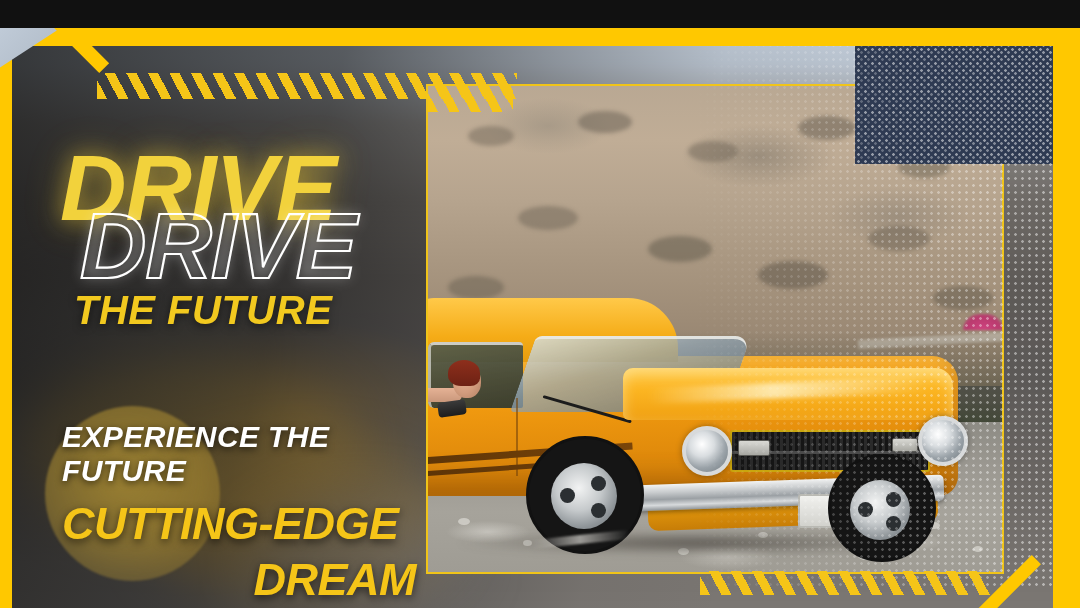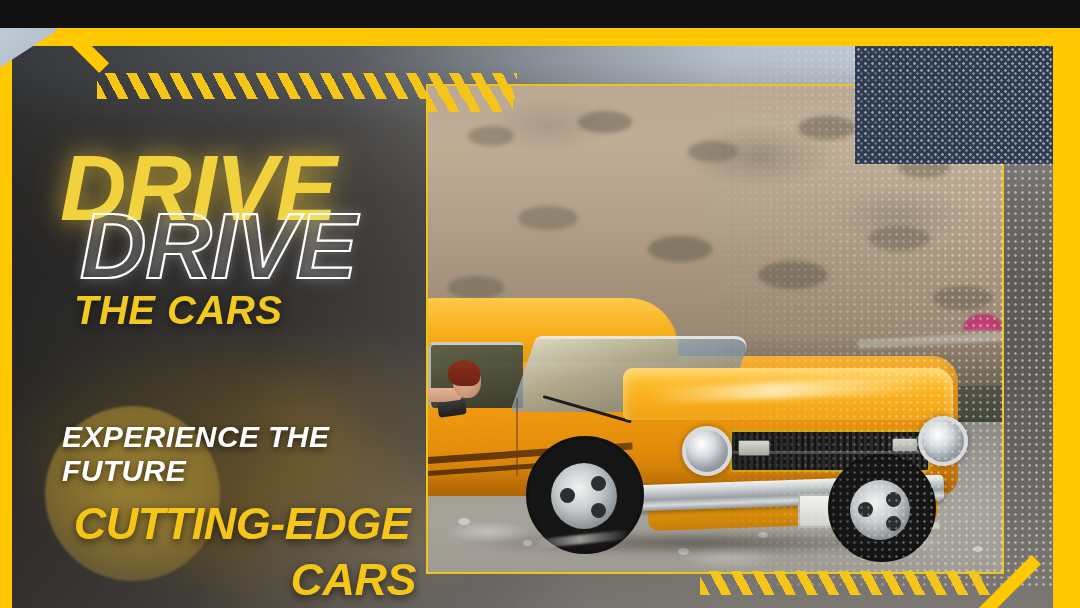--- a/index.html
+++ b/index.html
@@ -332,21 +332,21 @@
 
   
   .subblock{ position:absolute; left:62px; top:392px; width:360px; }
   .experience{
     font-size:30px; font-weight:bold; font-style:italic; color:#ffffff;
     letter-spacing:.4px; text-shadow:0 2px 7px rgba(0,0,0,.65);
   }
   .cutting{
     margin-top:10px;
     font-size:45px; font-weight:bold; font-style:italic; color:#f5c518;
-    letter-spacing:-.5px; text-shadow:0 3px 9px rgba(0,0,0,.60);text-align:center;
+    letter-spacing:-.5px; text-shadow:0 3px 9px rgba(0,0,0,.60);
   }
   .cars{
     margin-top:4px; text-align:right; padding-right:6px;
     font-size:45px; font-weight:bold; font-style:italic; color:#f5c518;
     letter-spacing:-.5px; text-shadow:0 3px 9px rgba(0,0,0,.60);
   }
 </style>
 </head>
 <body>
 
@@ -436,27 +436,27 @@
   </div>
 
   <div class="halftone-dark"></div>
   <div class="halftone"></div>
 
   <div class="glow-circle"></div>
 
   <div class="headline">
     <div class="drive-solid">DRIVE</div>
     <div class="drive-outline">DRIVE</div>
-    <div class="the-dream">THE CARS</div>
+    <div class="the-dream">THE FUTURE</div>
   </div>
 
   <div class="subblock">
     <div class="experience">EXPERIENCE THE FUTURE</div>
     <div class="cutting">CUTTING-EDGE</div>
-    <div class="cars">CARS</div>
+    <div class="cars">DREAM</div>
   </div>
 
   <div class="stripes stripes-top"></div>
   <div class="stripes stripes-photo-top"></div>
   <div class="stripes stripes-bottom"></div>
 
   <div class="frame-top"></div>
   <div class="frame-left"></div>
   <div class="frame-right"></div>
   <div class="frame-bottom"></div>

